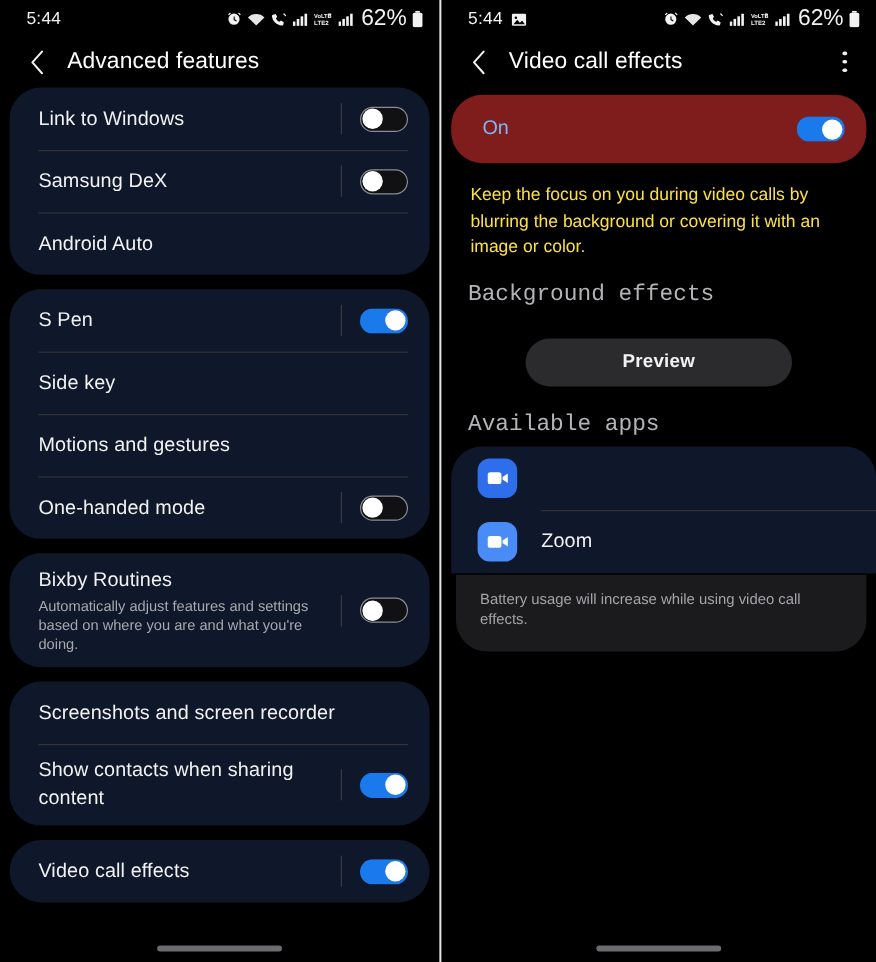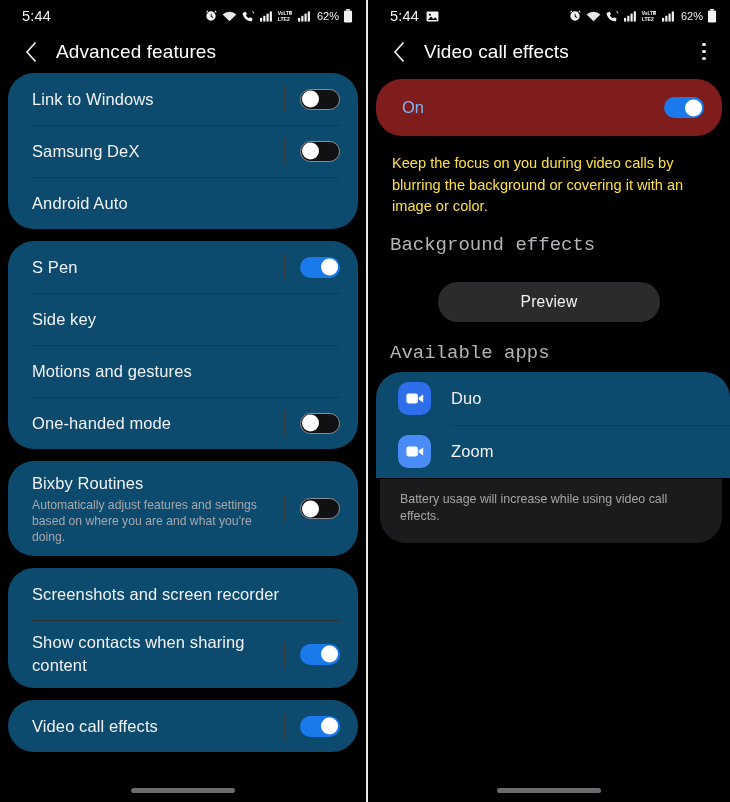--- a/index.html
+++ b/index.html
@@ -18,32 +18,32 @@
   
   .statusbar {
     height: 30px; display: flex; align-items: center;
     padding: 2px 13px 0 22px; color: #fff; text-align: right;
   }
   .sb-time { font-size: 14.5px; letter-spacing: .2px; color:#f2f2f2; }
   .sb-left { display:flex; align-items:center; gap:7px; }
   .sb-spacer { flex: 1; }
   .sb-right { display: flex; align-items: center; gap: 4px; }
   .sb-icn { display:block; }
-  .sb-batt { font-size: 11px; color:#f2f2f2; margin-left:2px; }
+  .sb-batt { font-size: 19px; color:#f2f2f2; margin-left:2px; }
 
   
   .appbar { height: 43px; display: flex; align-items: center; padding: 0 13px 0 18px; }
   .back-chevron { width: 26px; height: 26px; flex:none; display:flex; align-items:center; justify-content:center; }
   .appbar-title { font-size: 19px; color: #fff; margin-left: 12px; flex:1; font-weight:400; letter-spacing:.1px;}
   .kebab { width: 26px; height: 30px; display:flex; flex-direction:column; align-items:center; justify-content:center; gap:3.5px; flex:none;}
   .kebab i { width:3.5px; height:3.5px; border-radius:50%; background:#efefef; display:block;}
 
   
   .card {
-    background: #0c4a6e;
+    background: #0f172a;
     border-radius: 26px;
     margin: 0 8px 12px 8px;
   }
   .card.flush-right { margin-right: 0; border-top-right-radius: 26px; border-bottom-right-radius: 26px; }
   .row {
     display: flex; align-items: center;
     padding: 0 18px 0 24px;
     min-height: 52px;
     position: relative;
   }
@@ -94,21 +94,21 @@
   }
   .row.radio-row { padding-left: 22px; min-height: 53px; }
   .row.radio-row + .row.radio-row::before { left: 63px; right: 0; }
   .gear-wrap { display:flex; align-items:center; flex:none; }
   .gear-sep { width:1px; height:26px; background:#3b3b3e; margin-right:16px; }
 
   .preview-wrap { display:flex; justify-content:center; padding: 18px 0 4px 0;}
   .preview-btn {
     background: #2b2b2d; color: #f2f2f2; border: none;
     border-radius: 20px; height: 40px; width: 222px;
-    font-size: 15.6px; font-family: inherit; font-weight: 400; letter-spacing:.2px;
+    font-size: 15.6px; font-family: inherit; font-weight: 700; letter-spacing:.2px;
   }
   .app-icon {
     width: 33px; height: 33px; border-radius: 10px; flex: none;
     margin-right: 20px; display:flex; align-items:center; justify-content:center;
   }
   .row.app-row { padding-left: 22px; min-height: 53px; }
   .row.app-row + .row.app-row::before { left: 75px; right: 0; }
   .footnote {
     background:#1b1b1d; border-radius: 0 0 26px 26px;
     margin: 0 8px 0 12px; padding: 12px 20px 18px 20px;
@@ -366,23 +366,20 @@
     <div class="section-label">Available apps</div>
 
     <div class="card flush-right" style="margin-bottom:0;border-bottom-left-radius:0;border-bottom-right-radius:0;">
       <div class="row app-row">
         <span class="app-icon" style="background:#2e6eea">
           <svg width="18" height="13" viewBox="0 0 22 15" fill="#fff">
             <rect x="0.5" y="1.5" width="14" height="12" rx="2.6"></rect>
             <path d="M15.6 6.2 21 2.6v9.8l-5.4-3.6z"></path>
           </svg>
         </span>
-        <div class="row-labels">
-            <div class="row-title">Duo</div>
-          </div>
       </div>
       <div class="row app-row">
         <span class="app-icon" style="background:#4a8cf7">
           <svg width="18" height="13" viewBox="0 0 22 15" fill="#fff">
             <rect x="0.5" y="1.5" width="14" height="12" rx="2.6"></rect>
             <path d="M15.6 6.2 21 2.6v9.8l-5.4-3.6z"></path>
           </svg>
         </span>
         <div class="row-labels">
             <div class="row-title">Zoom</div>

